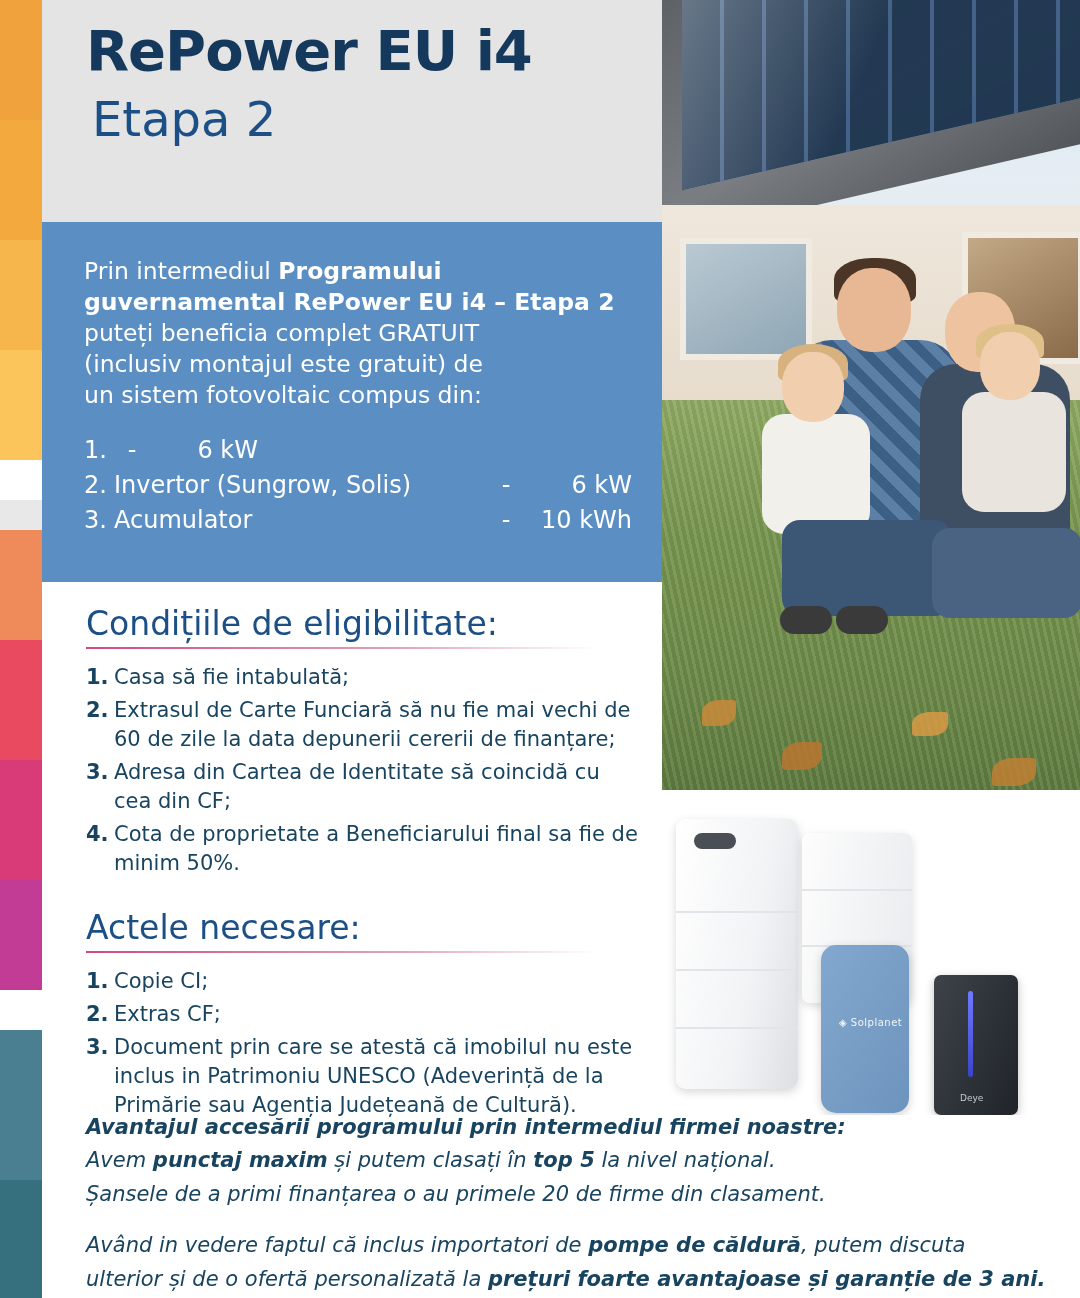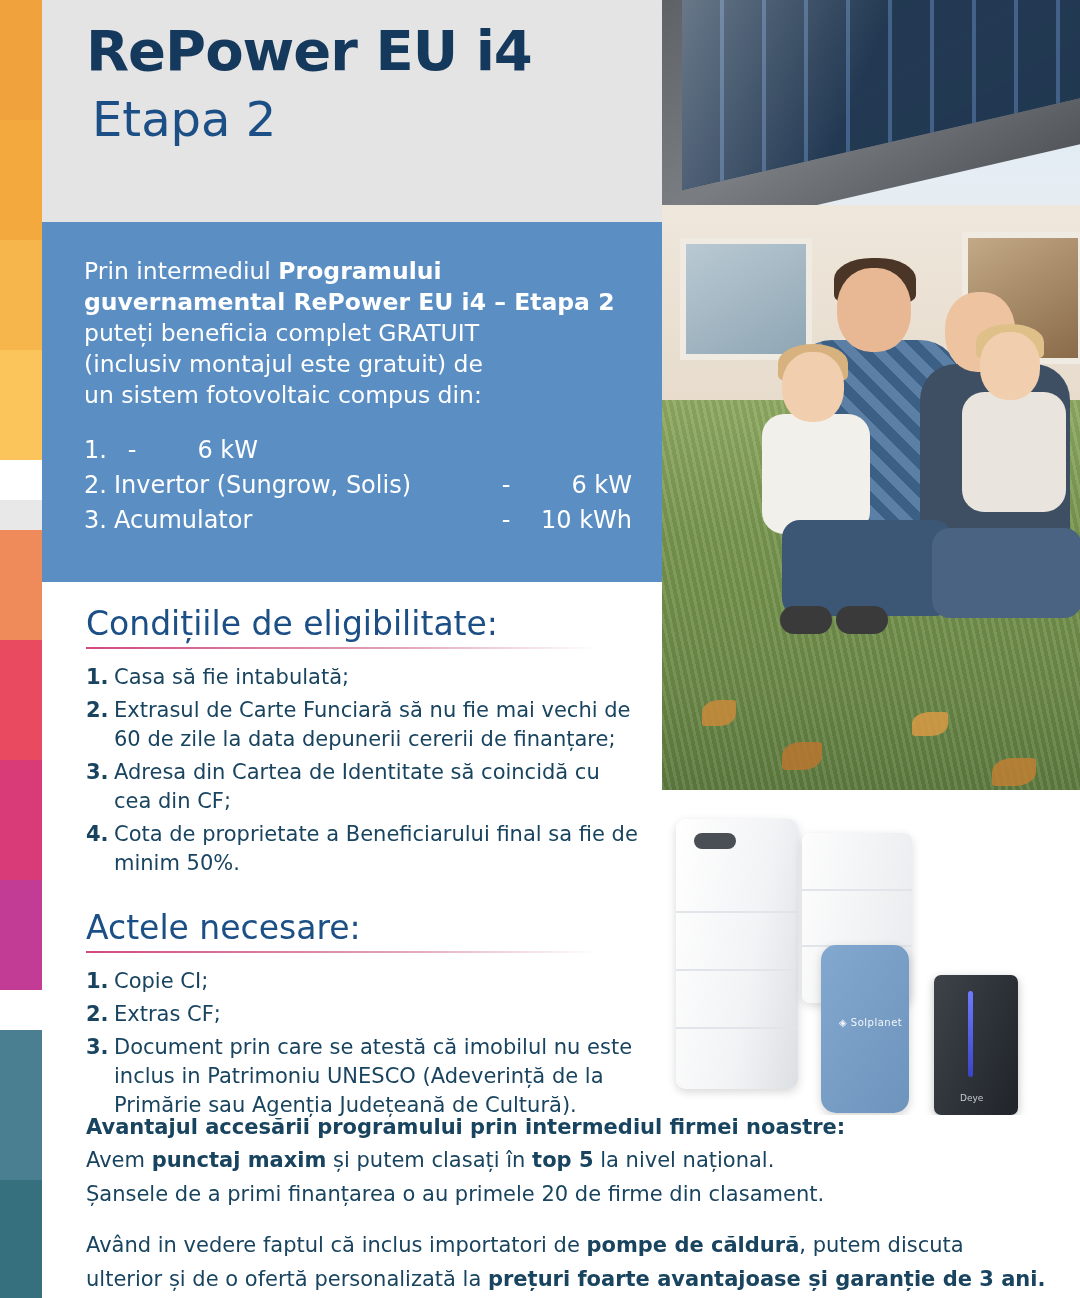--- a/index.html
+++ b/index.html
@@ -214,21 +214,21 @@
   
   .bottom {
     position: absolute;
     left: 86px;
     top: 1112px;
     width: 960px;
     font-size: 21px;
     line-height: 1.45;
     color: #19445f;
   }
-  .bottom p { margin: 0 0 3px 0; }
+  .bottom p { margin: 0 0 3px 0; font-style: italic; }
   .bottom b { font-weight: 700; }
   .bottom .gap { height: 18px; }
 
   
   .photo-bottom {
     position: absolute;
     left: 662px;
     top: 795px;
     width: 418px;
     height: 320px;

